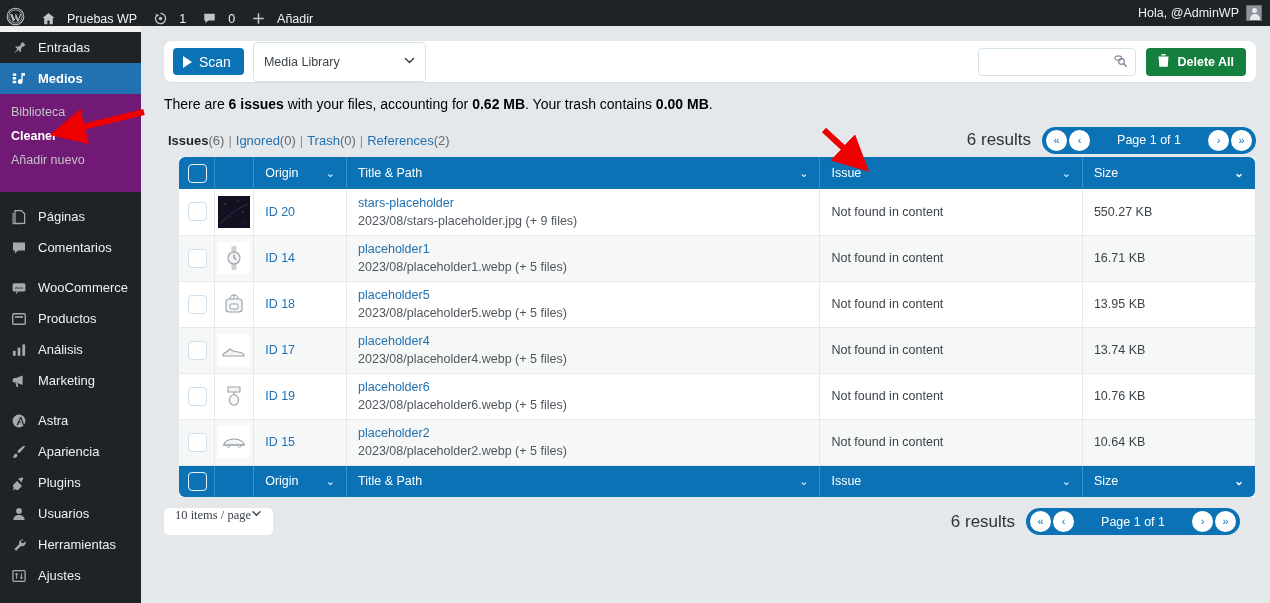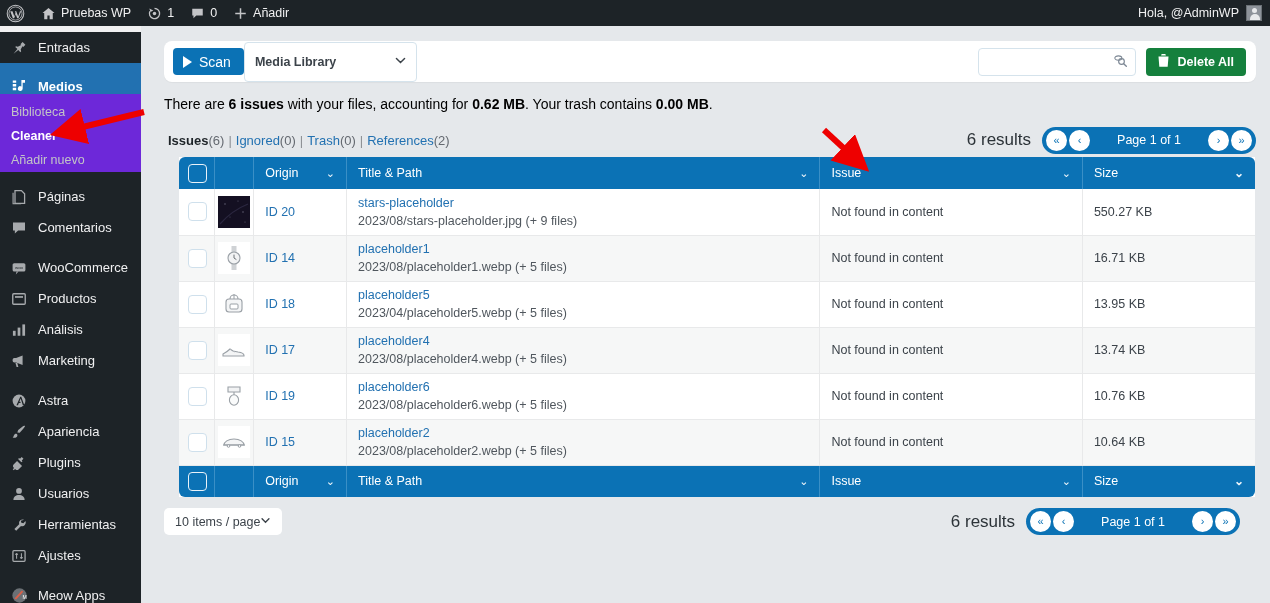--- a/index.html
+++ b/index.html
@@ -12,21 +12,21 @@
   #root { position: relative; width: 1270px; height: 603px; }
 
   
   .adminbar {
     position: absolute; top: 0; left: 0; width: 1270px; height: 26px;
     background: #1d2327; color: #f0f0f1;
     display: flex; align-items: center;
     font-size: 12.5px;
   }
   .ab-item {
-    display: flex; align-items: center; gap: 5px;
+    display: flex; align-items: flex-end; gap: 11px;
     height: 26px; padding: 0 8px; color: #f0f0f1; white-space: nowrap;
   }
   .ab-item:first-child { padding-left: 6px; }
   .ab-spacer { flex: 1; }
   .ab-right { display: flex; align-items: center; gap: 7px; padding-right: 8px; }
   .ab-avatar {
     width: 16px; height: 16px; background: #8d939a; border: 1px solid #6b7176;
     position: relative; flex: none;
   }
   .ab-avatar::before {
@@ -47,29 +47,29 @@
     font-size: 13px;
   }
   .menu-item {
     display: flex; align-items: center; gap: 9px;
     height: 31px; padding-left: 9px; position: relative;
     color: #f0f0f1; white-space: nowrap;
   }
   .menu-item .mi-icon { width: 20px; display: flex; justify-content: center; align-items: center; flex: none; }
   .menu-item .mi-icon svg { display: block; }
   .menu-item.current {
-    background: #2271b1; color: #fff; font-weight: 600; align-items: flex-end;
+    background: #2271b1; color: #fff; font-weight: 600;
   }
   .menu-item.current::after {
     content: ""; position: absolute; right: -8px; top: 50%;
     margin-top: -8px; border: 8px solid transparent;
     border-left-color: #2271b1;
   }
   .menu-sep { height: 9px; }
-  .submenu { background: #6d28d9; padding: 6px 0 0 0; }
+  .submenu { background: #701a75; padding: 6px 0 20px 0; }
   .sub-item {
     display: block; padding: 5px 0 5px 11px;
     font-size: 12.5px; color: #c3c4c7; white-space: nowrap;
   }
   .sub-item.active { color: #fff; font-weight: 700; }
 
   
   .content {
     position: absolute; top: 26px; left: 141px;
     width: 1129px; height: 577px;
@@ -90,24 +90,24 @@
     background: #0b72b5; color: #fff; border: none;
     height: 27px; padding: 0 13px 0 10px;
     border-radius: 4px; font-size: 14px;
     font-family: "Liberation Sans", sans-serif; cursor: pointer;
   }
   .scan-btn .tri {
     width: 0; height: 0; border-left: 9px solid #fff;
     border-top: 6px solid transparent; border-bottom: 6px solid transparent;
   }
   .select-box {
-    height: 40px; width: 173px;
+    margin-left: 9px; height: 40px; width: 173px;
     border: 1px solid #d5e3ec; border-radius: 4px; background: #fff;
     display: flex; align-items: center; justify-content: space-between;
-    padding: 0 9px 0 10px; font-size: 12.5px; color: #3c434a; cursor: pointer; font-weight: bold;
+    padding: 0 9px 0 10px; font-size: 12.5px; color: #3c434a; cursor: pointer;
   }
   .tb-spacer { flex: 1; }
   .search-box {
     height: 28px; width: 158px;
     border: 1px solid #d5e3ec; border-radius: 4px; background: #fff;
     display: flex; align-items: center; padding: 0 7px 0 8px;
     font-size: 12.5px; color: #3c434a;
   }
   .search-box input {
     border: none; outline: none; flex: 1; width: 100%;
@@ -202,22 +202,22 @@
   .origin-link { color: #2271b1; }
   .title-link { color: #2271b1; display: block; line-height: 1.45; }
   .title-path { color: #50575e; line-height: 1.45; }
 
   
   .bottombar {
     margin-top: 11px; display: flex; align-items: center; width: 1076px;
   }
   .items-per-page {
     background: #fff; border-radius: 5px; height: 27px;
-    display: flex; align-items: center; 
-    padding: 0 11px; font-size: 12.5px; color: #3c434a; cursor: pointer;
+    display: flex; align-items: flex-start; 
+    padding: 0 11px; font-size: 12.5px; color: #3c434a; cursor: pointer; font-family: Liberation Serif, serif;
   }
 
   
   .arrow-svg { position: absolute; pointer-events: none; }
 
   
   .scrollbar {
     position: absolute; right: 0; top: 26px; width: 0px; height: 577px;
   }
 </style>
@@ -592,21 +592,21 @@
                     <path d="M12 11a4 4 0 0 1 8 0" fill="none" stroke="#9aa0a6" stroke-width="1.1"></path>
                     <rect x="8" y="11" width="16" height="13" rx="3" fill="#f4f5f6" stroke="#9aa0a6" stroke-width="1.1"></rect>
                     <rect x="12" y="16" width="8" height="5" rx="1" fill="#fff" stroke="#9aa0a6" stroke-width="1"></rect>
                     <path d="M16 6v5" stroke="#9aa0a6" stroke-width="1"></path>
                   </svg>
               </span>
             </td>
             <td class="col-origin"><a class="origin-link">ID 18</a></td>
             <td class="col-title">
               <a class="title-link">placeholder5</a>
-              <span class="title-path">2023/04/placeholder5.webp (+ 5 files)</span>
+              <span class="title-path">2023/08/placeholder5.webp (+ 5 files)</span>
             </td>
             <td class="col-issue">Not found in content</td>
             <td class="col-size">13.95 KB</td>
           </tr>
 
           <tr>
             <td class="col-cb">
                 <span class="cb"></span>
               </td>
             <td class="col-thumb">

